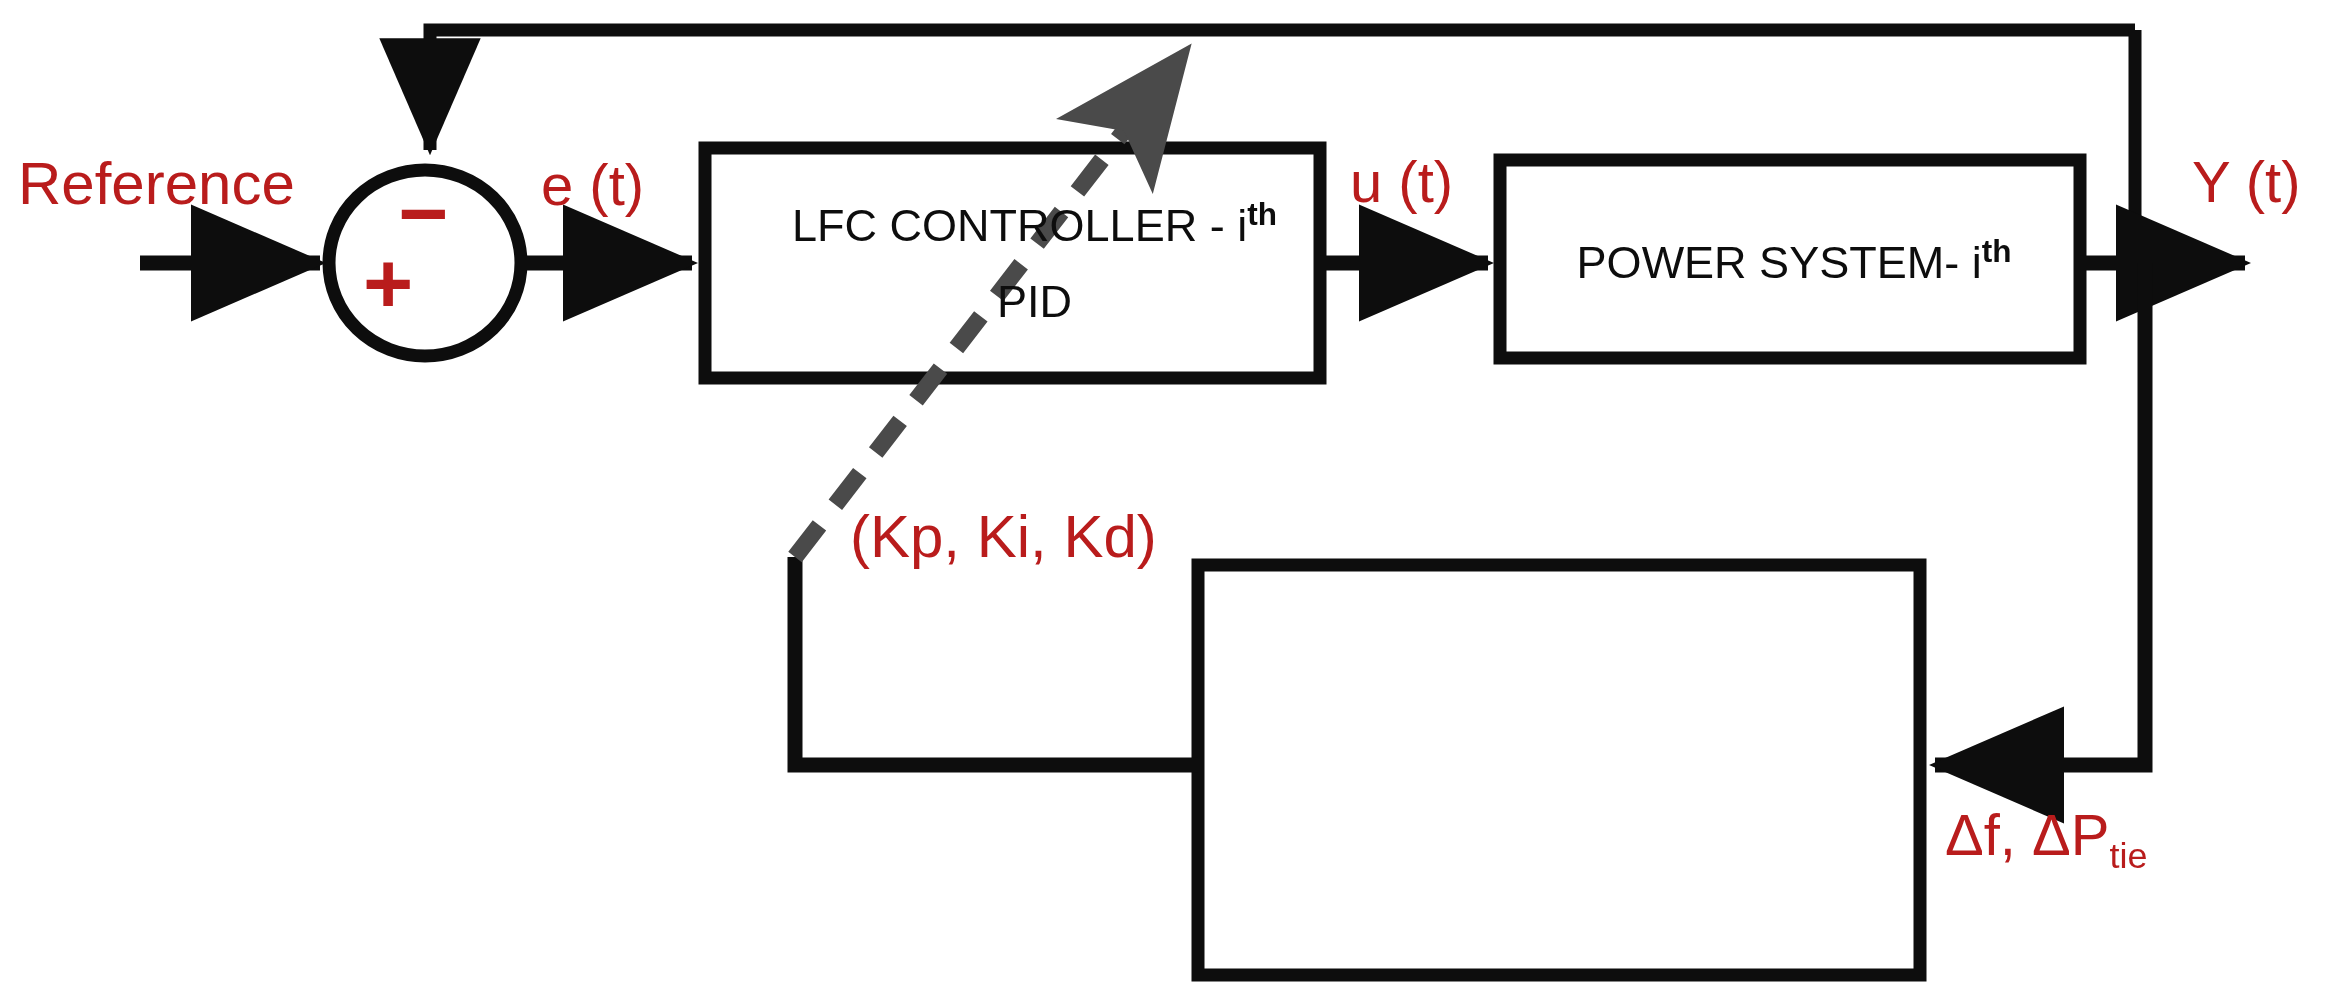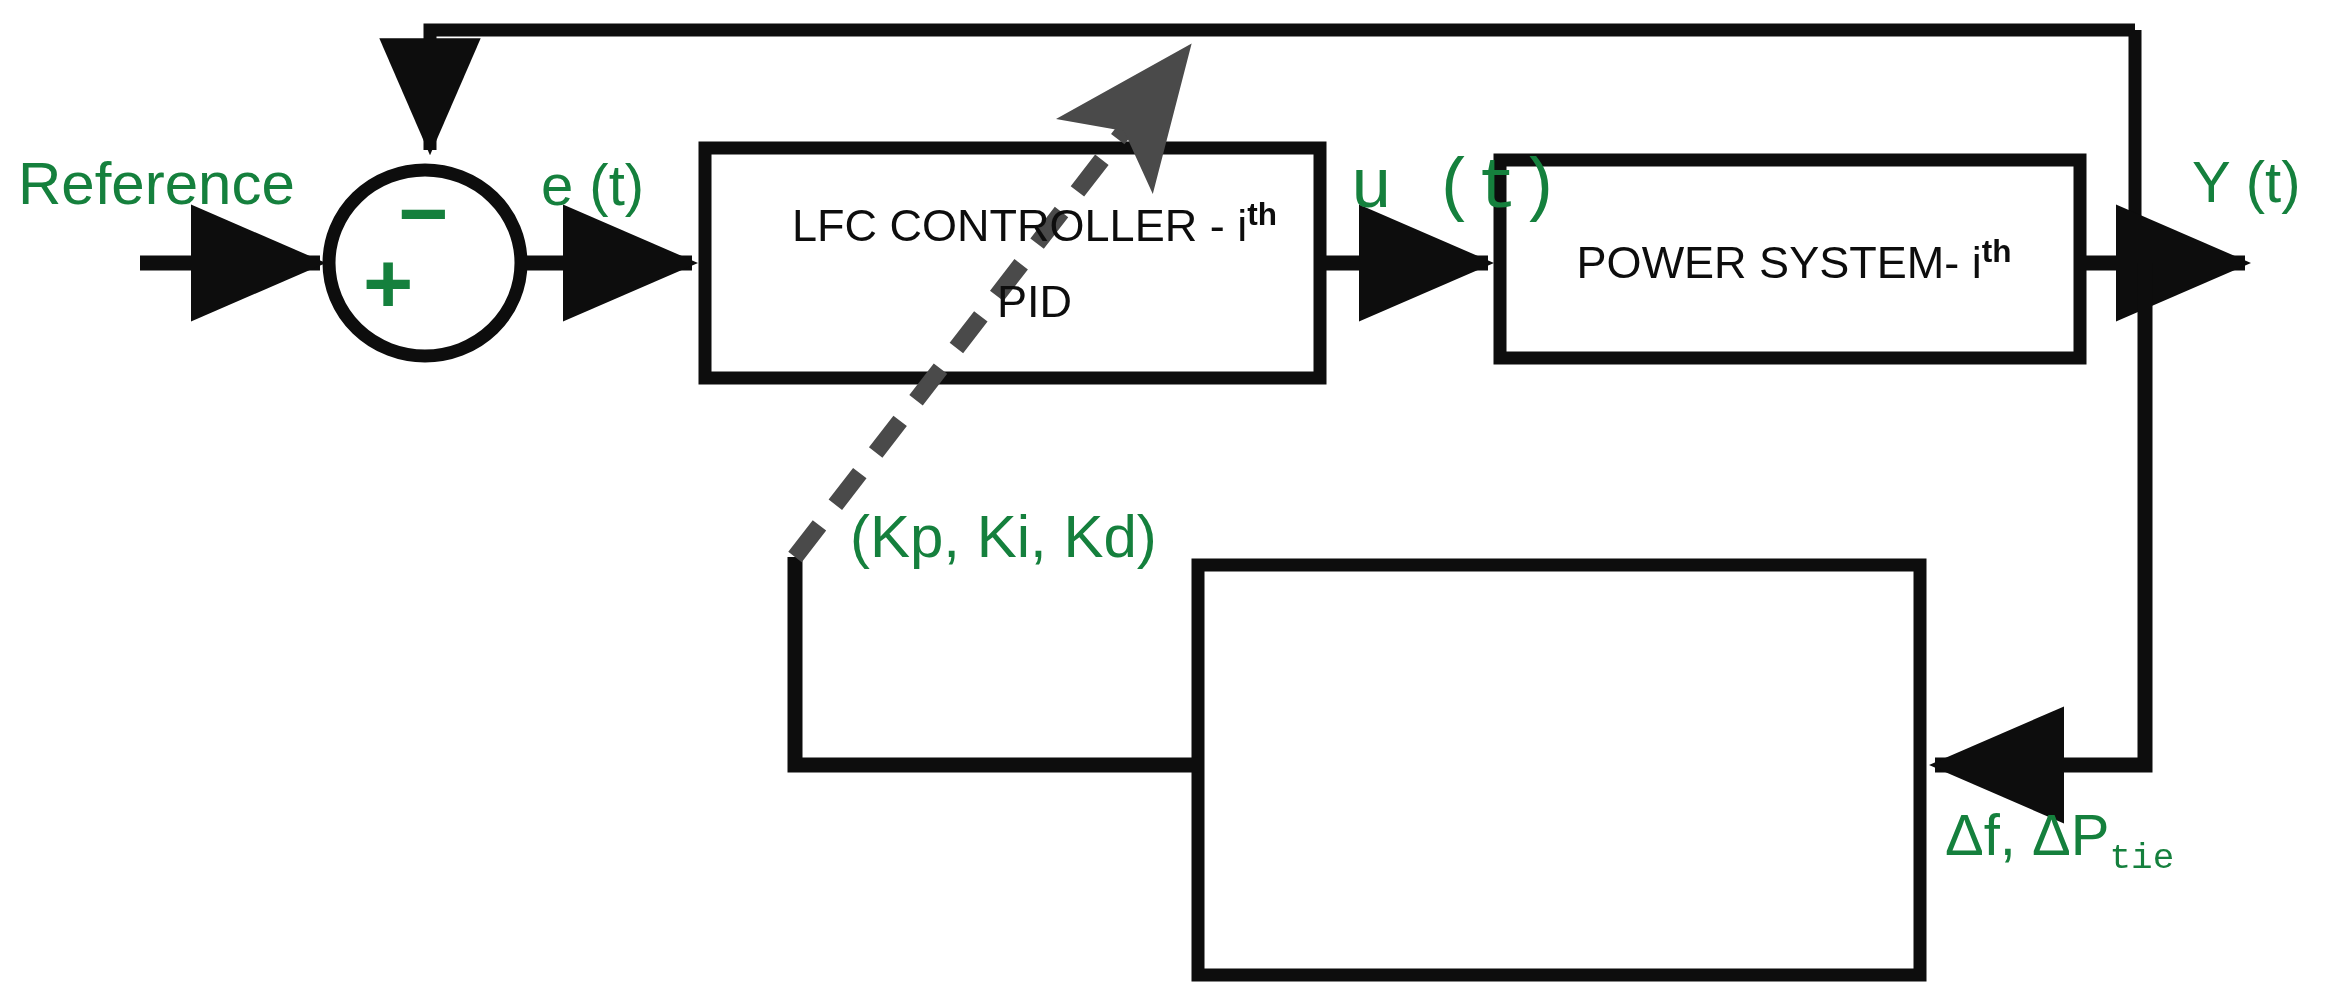--- a/index.html
+++ b/index.html
@@ -1,19 +1,19 @@
 <!DOCTYPE html>
 <html><head>
 <meta charset="utf-8">
 <style>
   html,body{margin:0;padding:0;background:#ffffff;}
   body{width:2342px;height:990px;overflow:hidden;font-family:"Liberation Sans",sans-serif;}
   #stage{position:relative;width:2342px;height:990px;background:#fff;}
   svg#diagram{position:absolute;left:0;top:0;width:2342px;height:990px;}
-  .lbl{position:absolute;color:#15803d;white-space:nowrap;font-family:"Liberation Sans",sans-serif;line-height:1.05;text-align:center;}
+  .lbl{position:absolute;color:#b91c1c;white-space:nowrap;font-family:"Liberation Sans",sans-serif;line-height:1.05;text-align:center;}
   .sup{font-size:0.62em;vertical-align:super;}
   .sub{font-size:0.60em;vertical-align:sub;}
   .boxtext{position:absolute;text-align:center;color:#0d0d0d;font-family:"Liberation Sans",sans-serif;}
 </style>
 </head>
 <body>
 
 <div id="stage">
 
   <svg id="diagram" viewBox="0 0 2342 990">
@@ -55,21 +55,21 @@
 
     <path d="M1198,765 L795,765 L795,557" fill="none" stroke="#0d0d0d" stroke-width="15"></path>
 
     <line x1="795" y1="557" x2="1148" y2="100" stroke="#4a4a4a" stroke-width="17" stroke-dasharray="40,26" marker-end="url(#arrowDashed)"></line>
   </svg>
 
   <div class="lbl" style="left:18px; top:152px; font-size:60px;">Reference</div>
 
   <div class="lbl" style="left:541px; top:155px; font-size:58px;">e (t)</div>
 
-  <div class="lbl" style="left:1350px; top:152px; font-size:70px;font-family:Liberation Mono, monospace;">u (t)</div>
+  <div class="lbl" style="left:1350px; top:152px; font-size:58px;">u (t)</div>
 
   <div class="lbl" style="left:2192px; top:152px; font-size:58px;">Y (t)</div>
 
   <div class="lbl" style="left:363px; top:238px; font-size:86px; font-weight:700;">+</div>
 
   <div class="lbl" style="left:398px; top:168px; font-size:86px; font-weight:700;">−</div>
 
   <div class="boxtext" style="left:727px; top:196px; width:615px; font-size:45px;">
     <div>
       <span>LFC CONTROLLER - i</span><span class="sup" style="font-size:0.70em;font-weight:700;">th</span>
@@ -80,16 +80,16 @@
   <div class="boxtext" style="left:1504px; top:233px; width:580px; font-size:45px;">
     <div>
       <span>POWER SYSTEM- i</span><span class="sup" style="font-size:0.70em;font-weight:700;">th</span>
     </div>
   </div>
 
 
   <div class="lbl" style="left:850px; top:505px; font-size:60px;">(Kp, Ki, Kd)</div>
 
   <div class="lbl" style="left:1945px; top:805px; font-size:58px;">
-    <span>Δf, </span><span>ΔP</span><span class="sub" style="font-size:0.62em;font-family:Liberation Mono, monospace;">tie</span>
+    <span>Δf, </span><span>ΔP</span><span class="sub" style="font-size:0.62em;">tie</span>
   </div>
 
 </div>
 
 </body></html>

